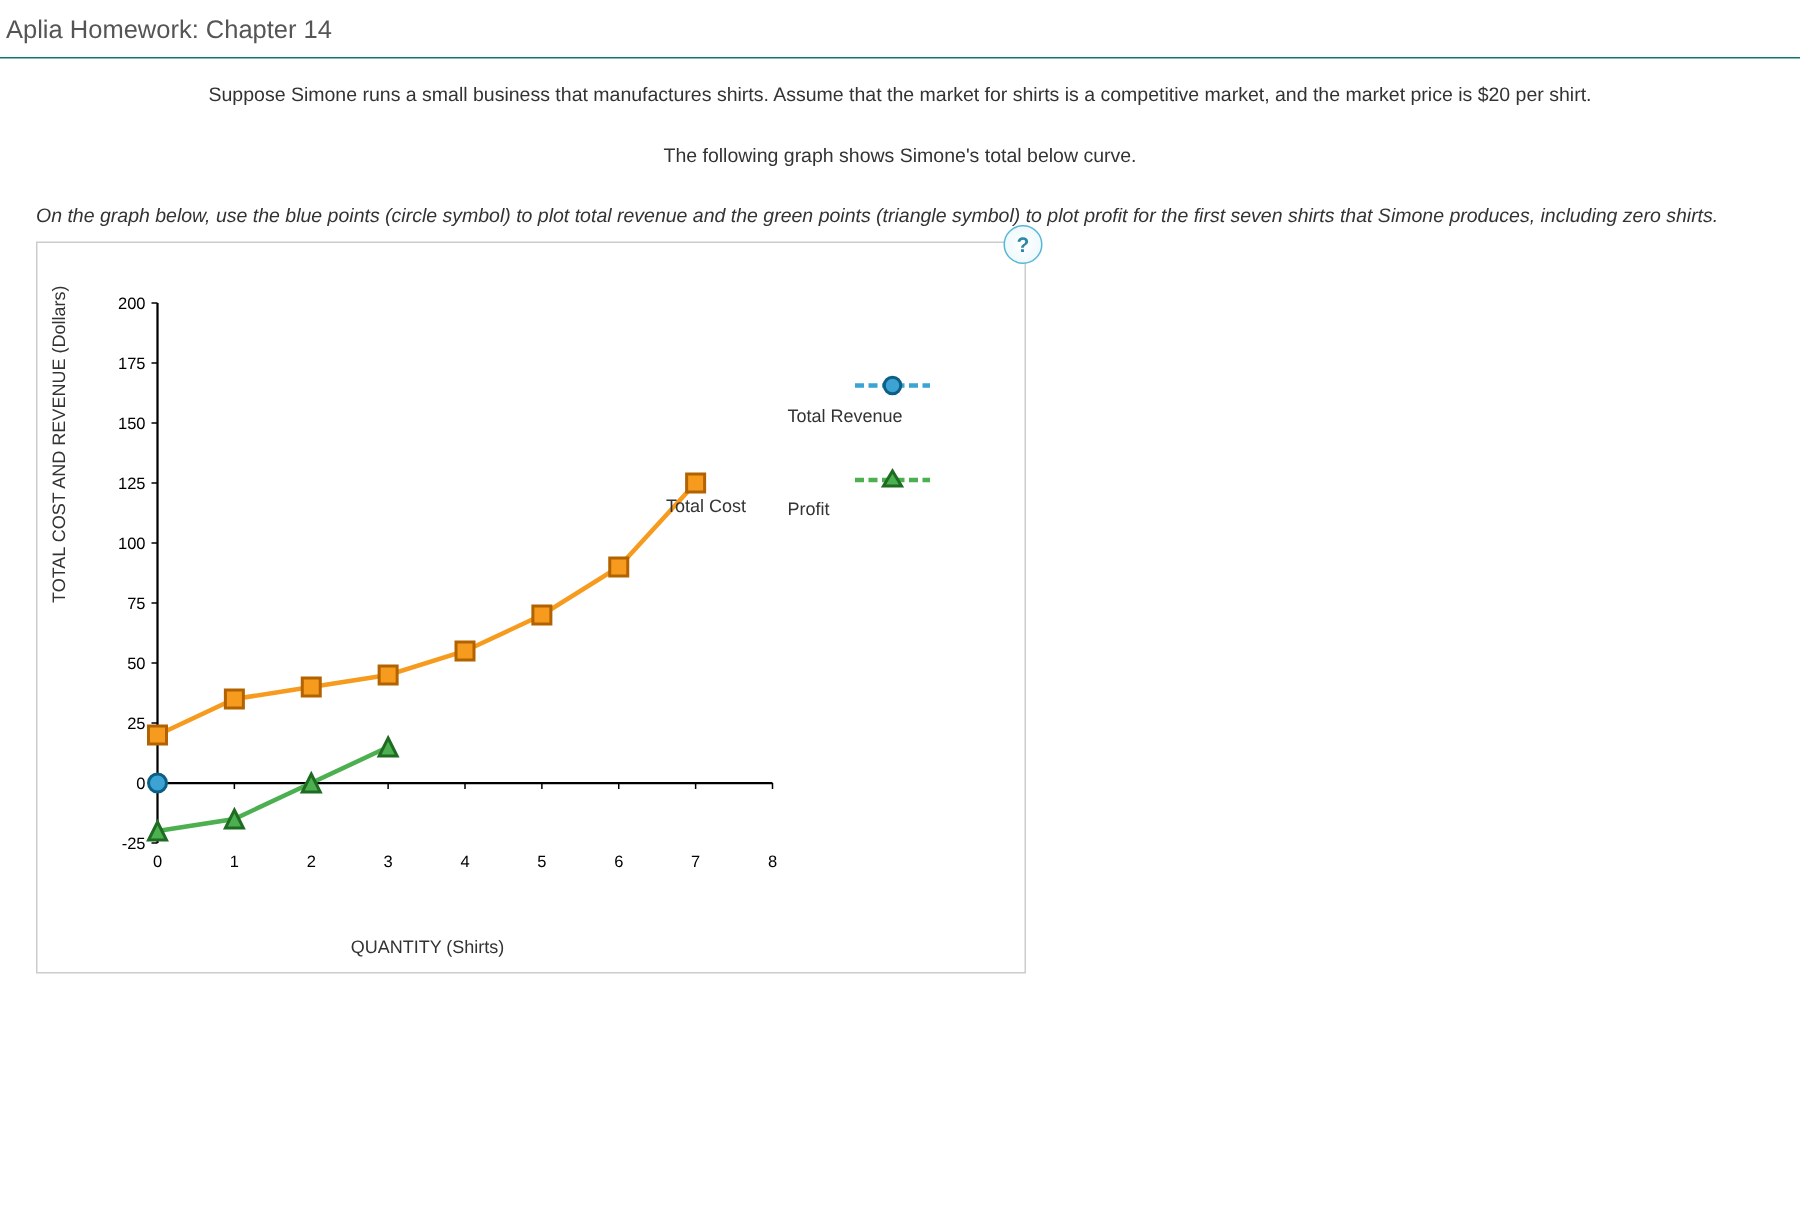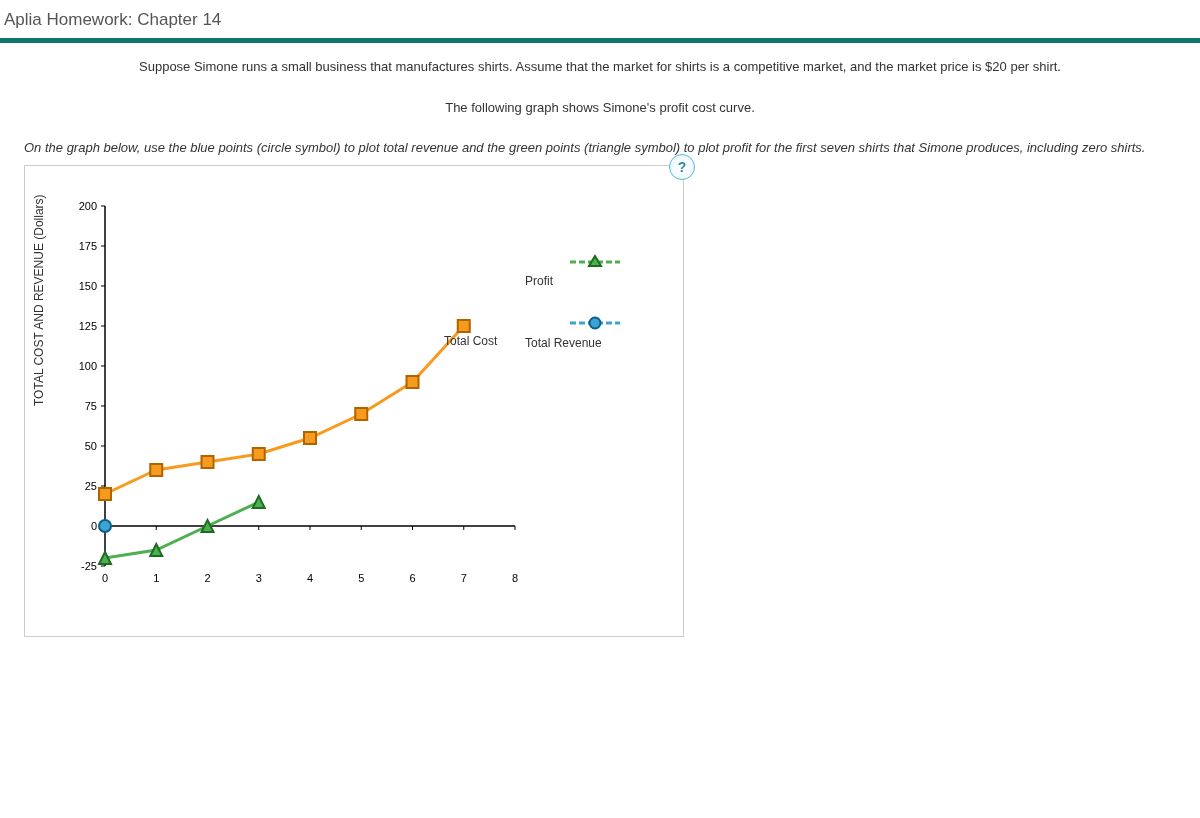--- a/index.html
+++ b/index.html
@@ -1,17 +1,17 @@
 <!DOCTYPE html>
 <html><head>
 <meta charset="utf-8">
 <style>
   * { box-sizing: border-box; margin: 0; padding: 0; }
   body { font-family: Verdana, Geneva, sans-serif; font-size: 13px; color: #333; background: #fff; }
-  .page-header { border-bottom: 5px solid #0f766e; padding: 10px 4px 8px; font-size: 17px; color: #555; }
+  .page-header { border-bottom: 1px solid #0f766e; padding: 10px 4px 8px; font-size: 17px; color: #555; }
   .content { padding: 12px 24px; }
   .question-title { color: #0a5a7a; font-weight: bold; font-size: 14px; margin-bottom: 16px; border-bottom: 1px solid #e5e5e5; padding-bottom:6px;}
   .body-text { line-height: 1.9; margin-bottom: 16px; text-align: center; }
   .instructions { font-style: italic; line-height: 1.9; margin-bottom: 4px; }
   .graph-container { position: relative; width: 660px; border: 1px solid #ccc; padding: 20px 20px 10px 20px; }
   .help-btn { position: absolute; top: -12px; right: -12px; width: 26px; height: 26px; border: 1px solid #58b6d6; border-radius: 50%; background: radial-gradient(#fff,#e8f7fc); color: #2b88a8; font-weight: bold; text-align: center; line-height: 24px; cursor: pointer; font-size:14px;}
   .plot-wrap { position: relative; width: 620px; height: 440px; }
   svg { display: block; }
   .axis-label-y { position: absolute; left: -6px; top: 50%; transform: translateY(-50%) rotate(-90deg); transform-origin: left center; font-size: 12px; white-space: nowrap; }
   .axis-label-x { text-align: center; font-size: 12px; margin-top: 2px; margin-left: 40px; width: 400px;}
@@ -22,21 +22,21 @@
 </style>
 </head>
 <body>
 
 <div class="page-header">
   <span>Aplia Homework: Chapter 14</span>
 </div>
 
 <div class="content">
   <p class="body-text">Suppose Simone runs a small business that manufactures shirts. Assume that the market for shirts is a competitive market, and the market price is $20 per shirt.</p>
-  <p class="body-text">The following graph shows Simone's profit cost curve.</p>
+  <p class="body-text">The following graph shows Simone's total below curve.</p>
   <p class="instructions">On the graph below, use the blue points (circle symbol) to plot total revenue and the green points (triangle symbol) to plot profit for the first seven shirts that Simone produces, including zero shirts.</p>
 
   <div class="graph-container">
     <div class="help-btn">
       <span>?</span>
     </div>
 
     <div class="plot-wrap">
       <svg id="chart-svg" width="480" height="420">
           <line x1="60" y1="380" x2="60" y2="20" stroke="#000" stroke-width="1.5"></line>
@@ -93,34 +93,35 @@
           <polygon points="60,366 66,378 54,378" fill="#4caf50" stroke="#1e6b22" stroke-width="2"></polygon>
           <polygon points="111.25,358 117.25,370 105.25,370" fill="#4caf50" stroke="#1e6b22" stroke-width="2"></polygon>
           <polygon points="162.5,334 168.5,346 156.5,346" fill="#4caf50" stroke="#1e6b22" stroke-width="2"></polygon>
           <polygon points="213.75,310 219.75,322 207.75,322" fill="#4caf50" stroke="#1e6b22" stroke-width="2"></polygon>
         </svg>
 
       <div class="legend">
         <div class="legend-item">
           <div class="legend-symbol">
             <svg width="50" height="14">
+                <line x1="0" y1="7" x2="50" y2="7" stroke="#3da3d4" stroke-width="3" stroke-dasharray="6,3"></line>
+                <circle cx="25" cy="7" r="5.5" fill="#3da3d4" stroke="#0c5f86" stroke-width="2"></circle>
+              </svg>
+          </div>
+          <div>Total Revenue</div>
+        </div>
+        <div class="legend-item">
+          <div class="legend-symbol">
+            <svg width="50" height="14">
                 <line x1="0" y1="8" x2="50" y2="8" stroke="#4caf50" stroke-width="3" stroke-dasharray="6,3"></line>
                 <polygon points="25,2 31,12 19,12" fill="#4caf50" stroke="#1e6b22" stroke-width="2"></polygon>
               </svg>
           </div>
           <div>Profit</div>
         </div>
-        <div class="legend-item">
-          <div class="legend-symbol">
-            <svg width="50" height="14">
-                <line x1="0" y1="7" x2="50" y2="7" stroke="#3da3d4" stroke-width="3" stroke-dasharray="6,3"></line>
-                <circle cx="25" cy="7" r="5.5" fill="#3da3d4" stroke="#0c5f86" stroke-width="2"></circle>
-              </svg>
-          </div>
-          <div>Total Revenue</div>
-        </div>
       </div>
 
       <div class="axis-label-y">TOTAL COST AND REVENUE (Dollars)</div>
       <div id="tc-label" class="tc-label" style="left: 399px; top: 124px; margin-top: 24px;">Total Cost</div>
     </div>
+    <div class="axis-label-x">QUANTITY (Shirts)</div>
   </div>
 </div>
 
 </body></html>

